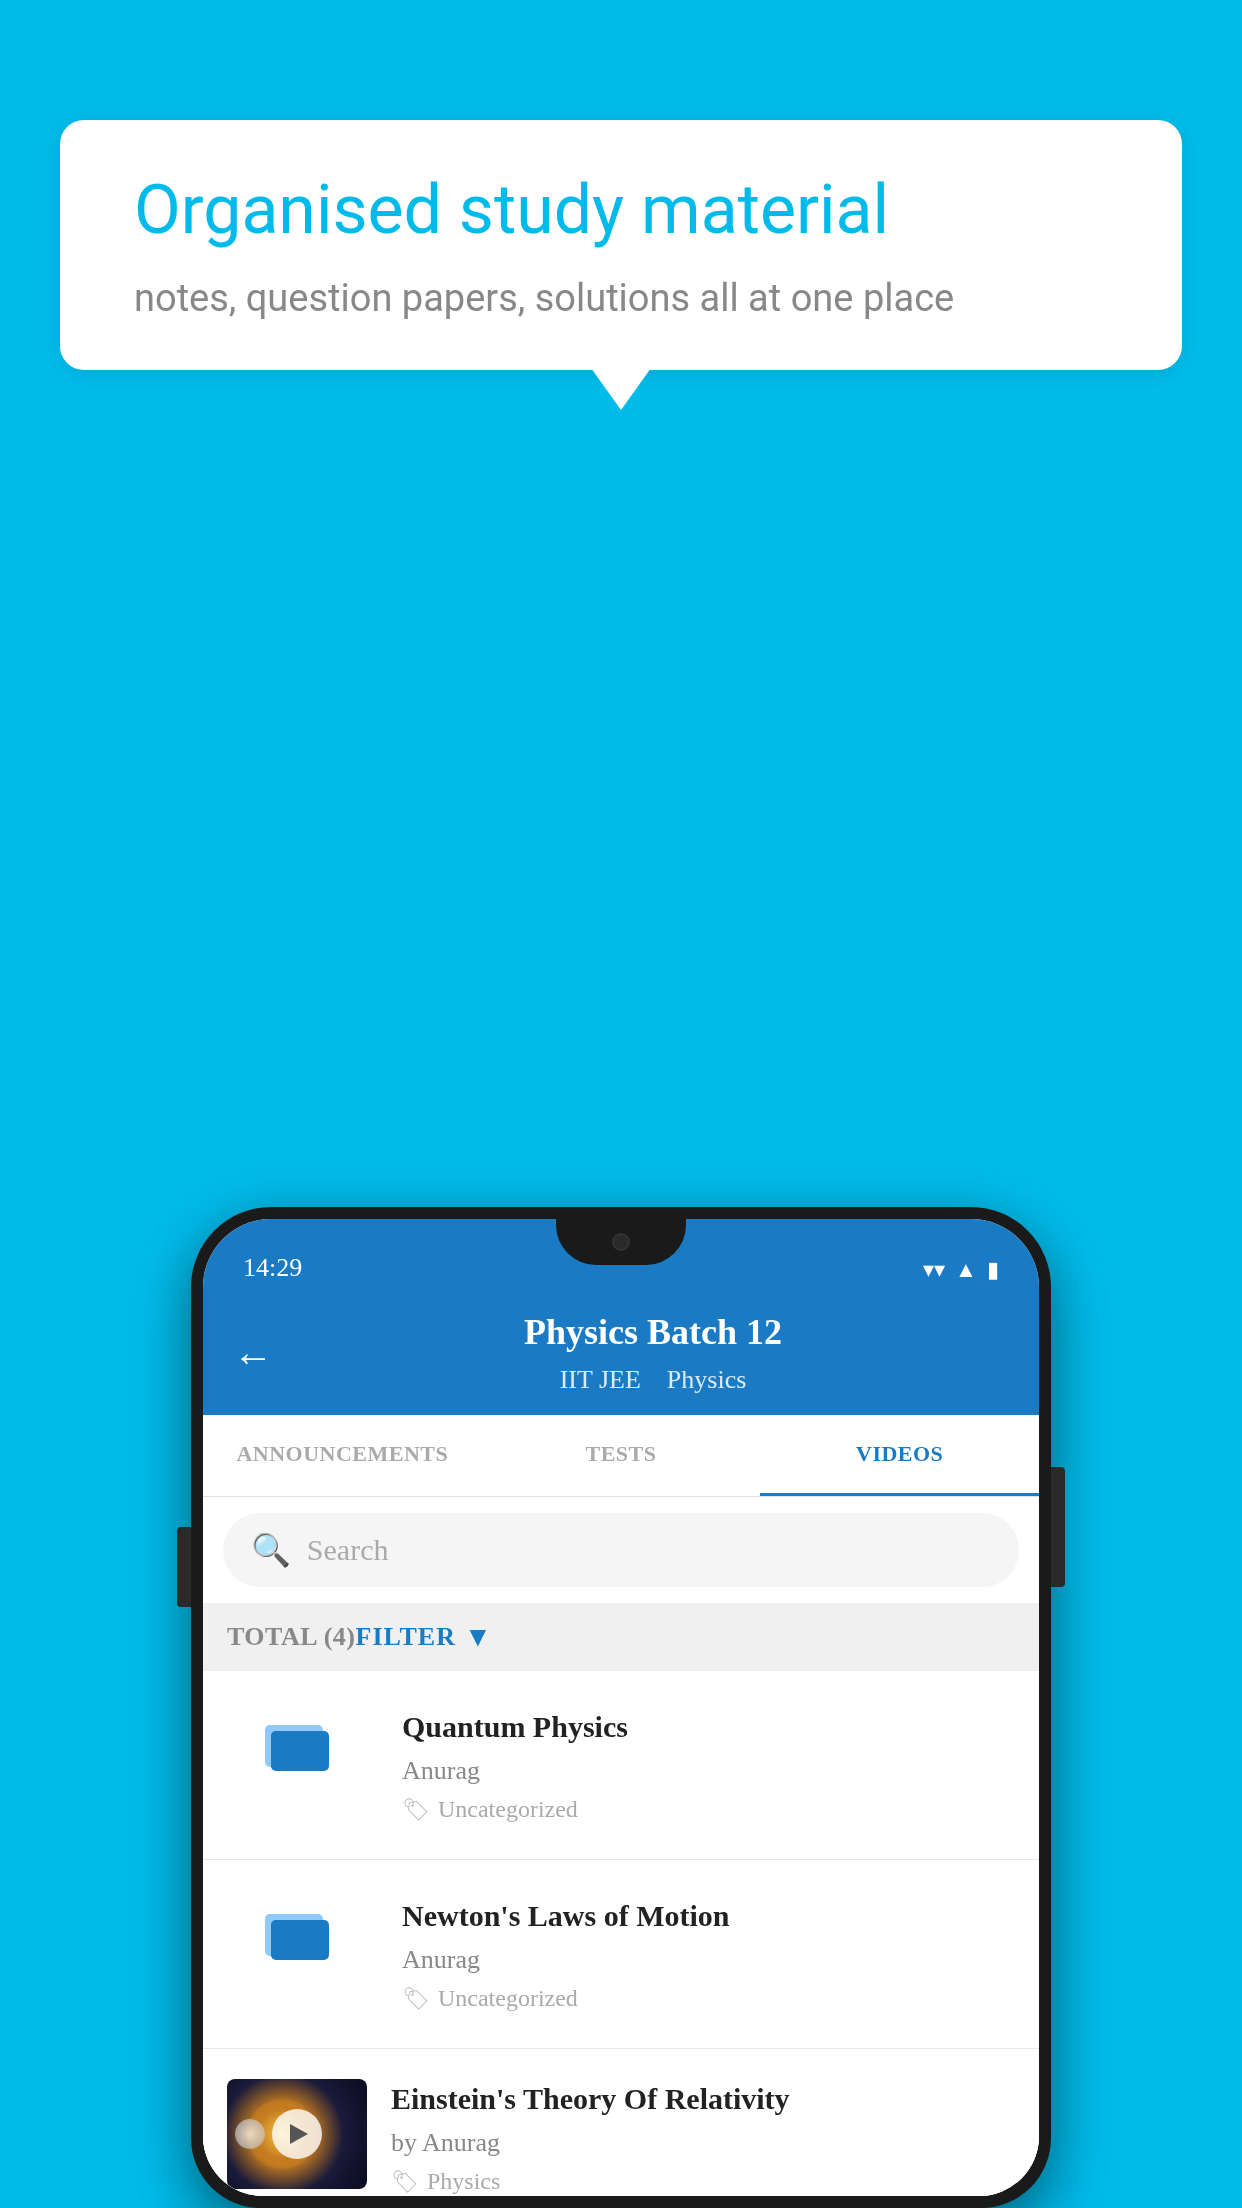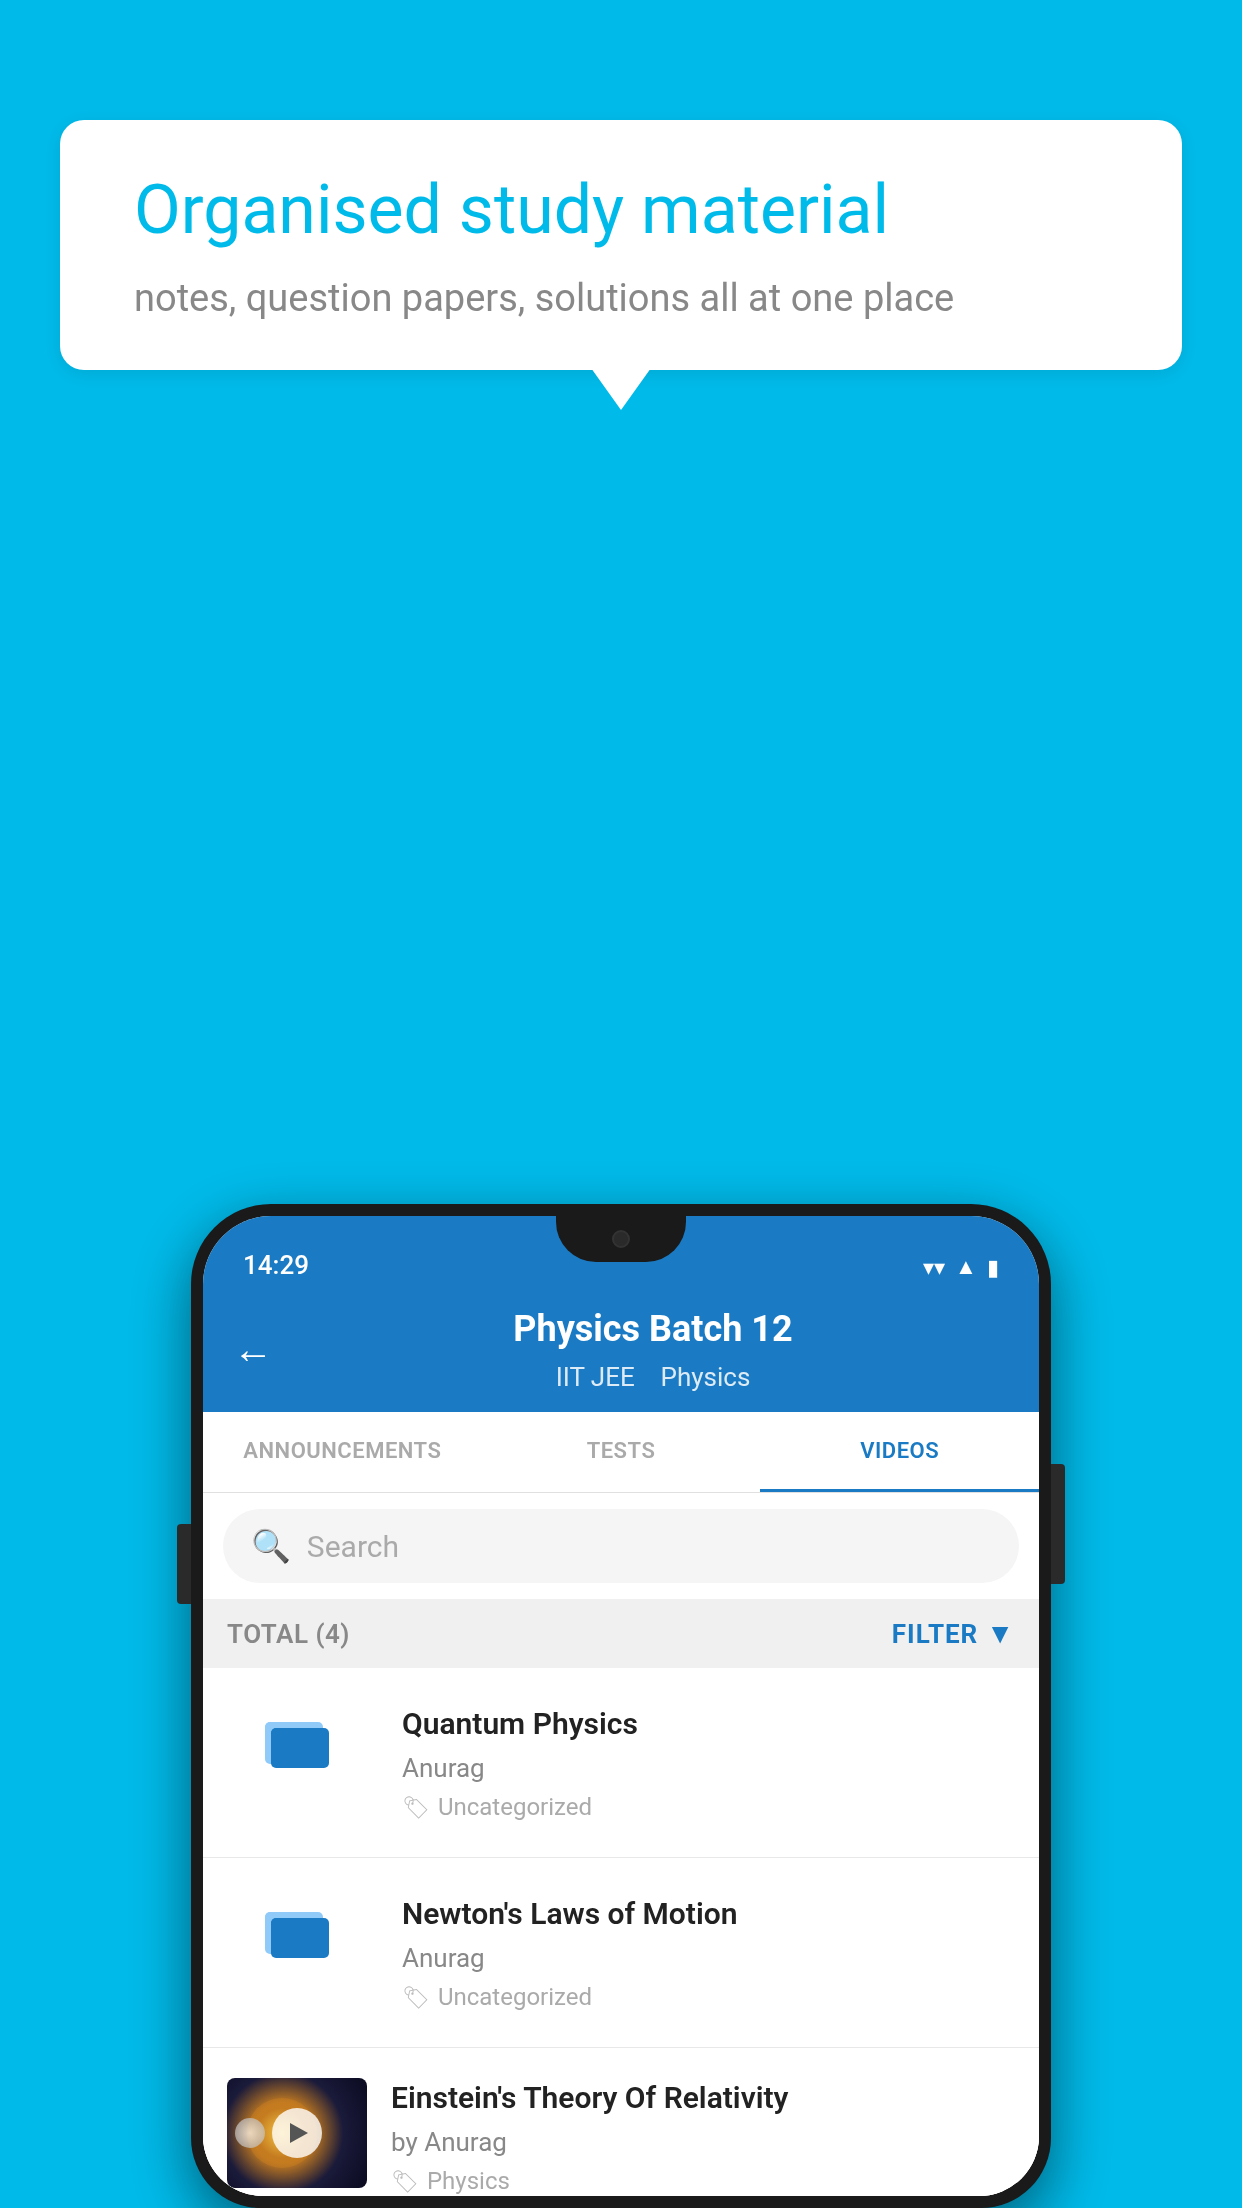--- a/index.html
+++ b/index.html
@@ -64,20 +64,21 @@
       transform: translateX(-50%);
       width: 860px;
     }
 
     .phone-outer {
       background: #1a1a1a;
       border-radius: 80px 80px 70px 70px;
       padding: 12px;
       box-shadow: 0 20px 60px rgba(0,0,0,0.5);
       position: relative;
+      font-family: Liberation Serif, serif;
     }
 
     
     .phone-outer::before {
       content: '';
       position: absolute;
       left: -14px;
       top: 320px;
       width: 14px;
       height: 80px;
@@ -232,21 +233,20 @@
     .search-placeholder {
       color: #aaa;
       font-size: 30px;
     }
 
     
     .filter-bar {
       background: #f0f0f0;
       display: flex;
       align-items: center;
-      justify-content: space-between;
       padding: 18px 24px;
     }
 
     .total-label {
       color: #888;
       font-size: 26px;
       font-weight: 600;
       letter-spacing: 0.5px;
     }
 

